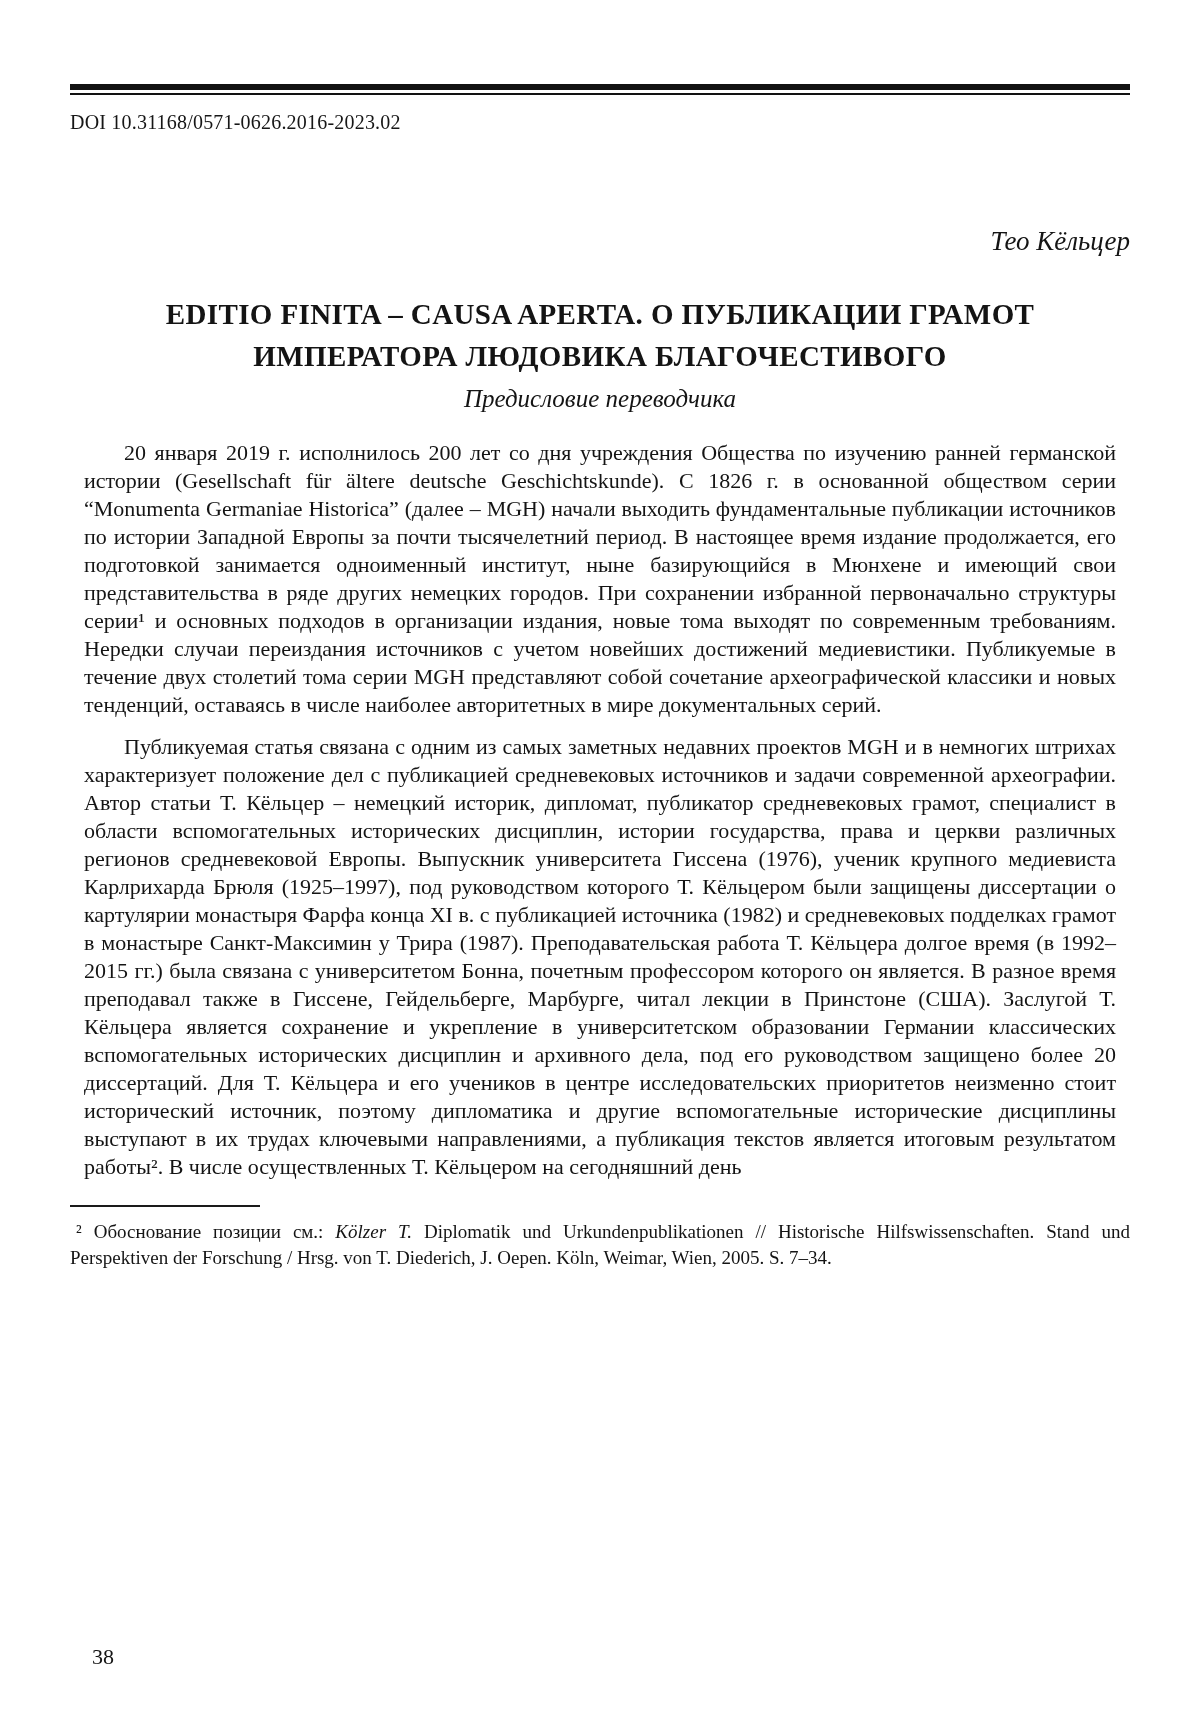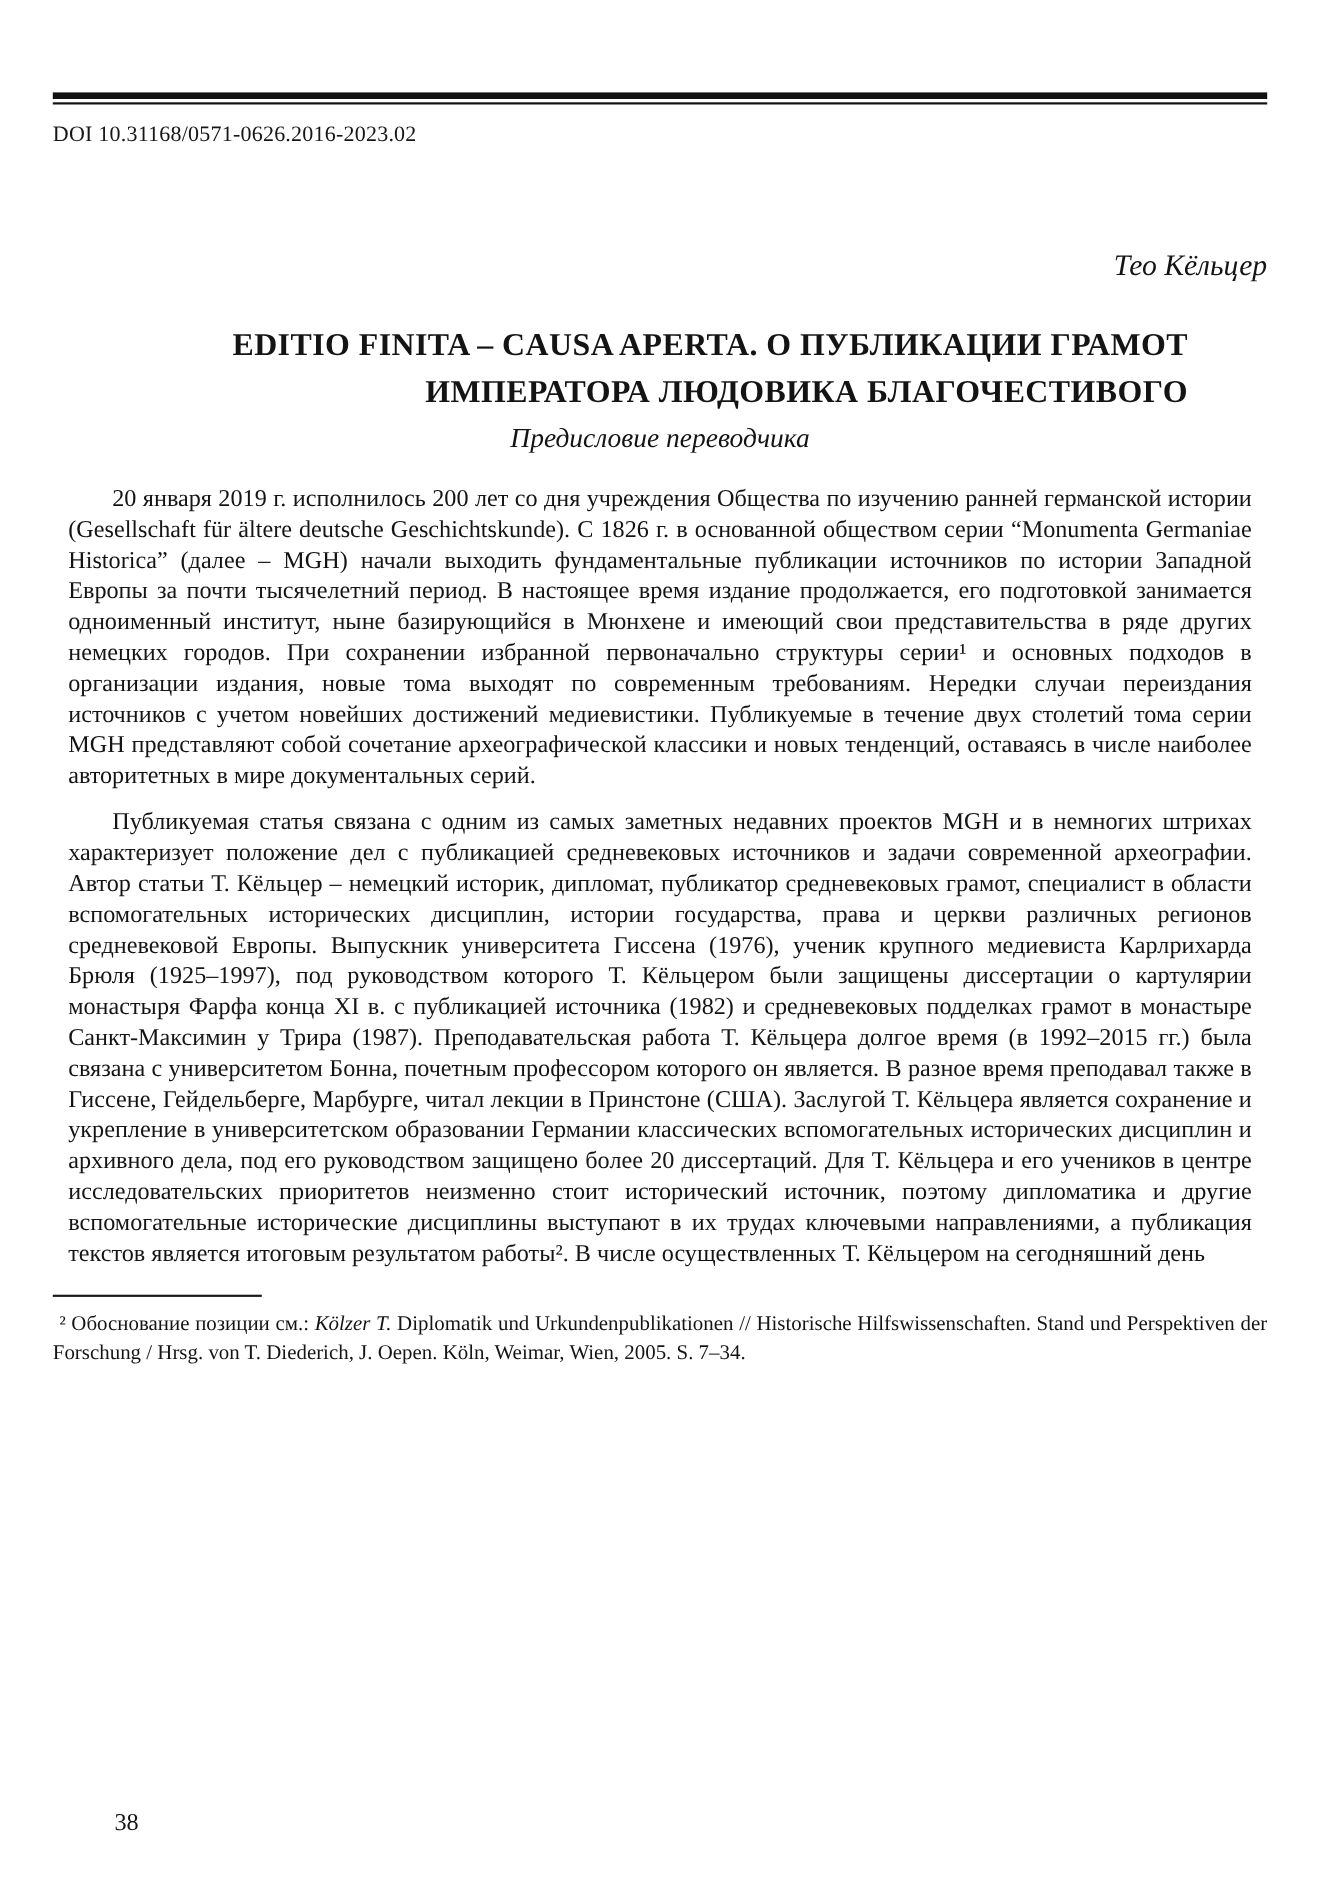--- a/index.html
+++ b/index.html
@@ -7,21 +7,21 @@
     padding: 0;
     background: #ffffff;
   }
   .page {
     position: relative;
     width: 1200px;
     height: 1719px;
     margin: 0 auto;
     background: #ffffff;
     box-sizing: border-box;
-    padding: 0 48px;
+    padding: 0 70px;
     overflow: hidden;
     font-family: "Liberation Serif", "DejaVu Serif", serif;
     color: #141414;
   }
   .header-rule { margin-top: 84px; }
   .rule-thick { height: 6px; background: #121212; }
   .rule-thin  { height: 2px; background: #121212; margin-top: 3px; }
 
   .doi {
     margin-top: 16px;
@@ -33,21 +33,21 @@
   .author {
     margin-top: 92px;
     text-align: right;
     font-style: italic;
     font-size: 27px;
   }
 
   .title {
     margin: 36px auto 0 auto;
     max-width: 960px;
-    text-align: right;
+    text-align: center;
     font-weight: bold;
     font-size: 29px;
     line-height: 42px;
     letter-spacing: 0.4px;
   }
 
   .subtitle {
     margin-top: 8px;
     text-align: center;
     font-style: italic;
@@ -74,21 +74,21 @@
     font-size: 19px;
     line-height: 26px;
     text-align: justify;
     text-indent: 6px;
   }
   .footnotes p + p { margin-top: 2px; }
   .footnotes i { font-style: italic; }
 
   .page-number {
     position: absolute;
-    left: 104px;
+    left: 92px;
     top: 1644px;
     font-size: 22px;
   }
 </style>
 </head>
 <body>
 
 <div class="page">
 
   <div class="header-rule">

